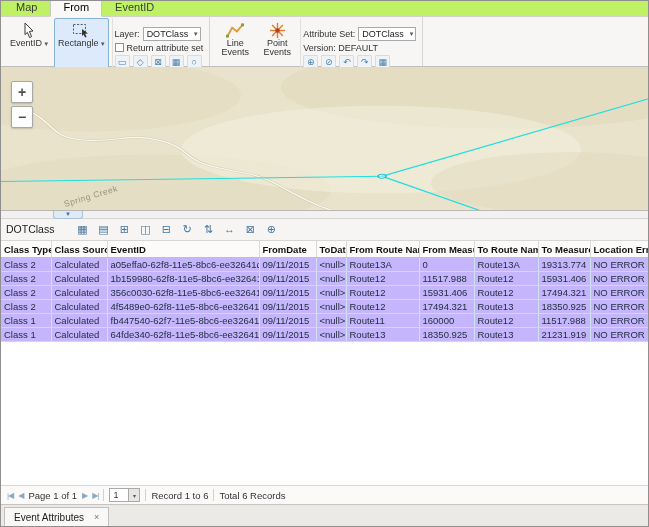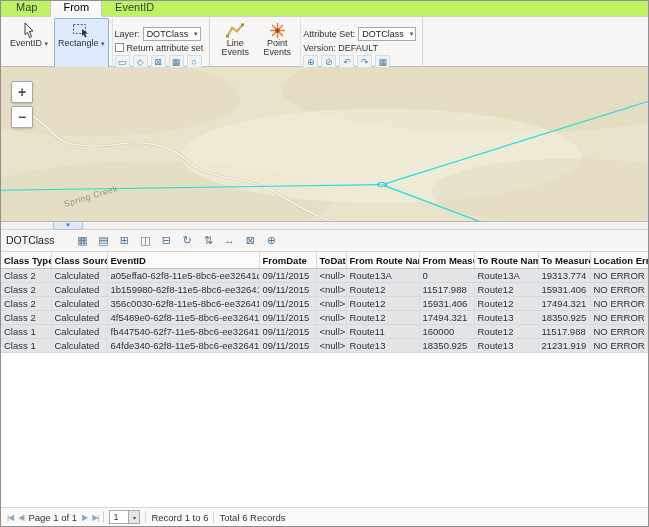--- a/index.html
+++ b/index.html
@@ -58,21 +58,21 @@
   .panel-title { font-size:10.5px; color:#222; margin-right:16px; }
   .tool-btn { width:18px; height:17px; display:flex; align-items:center; justify-content:center;
               font-size:11px; color:#48749c; }
   .table-wrap { background:#fff; flex:0 0 auto; }
   table { border-collapse:collapse; table-layout:fixed; width:647px; font-size:9.5px; }
   th { font-weight:bold; color:#111; text-align:left; padding:2px 3px; height:17px;
        border-right:1px solid #dcdad8; border-bottom:1px solid #c2c0be; background:#fcfbfa;
        white-space:nowrap; overflow:hidden; }
   td { color:#1d2b3a; padding:1px 3px; height:14px; border-right:1px solid #cfe0ef;
        border-bottom:1px solid #c8dcee; white-space:nowrap; overflow:hidden; }
-  tr.selected { background:#e5e5e5; }
+  tr.selected { background:#c4b5fd; }
   .panel-fill { flex:1; background:#fff; }
 
   .pagination { height:19px; display:flex; align-items:center; gap:5px; padding:0 6px;
                 font-size:9.5px; color:#333; background:#fbfaf9; border-top:1px solid #d8d6d4; }
   .pg-btn { color:#8aa9c4; font-size:8px; letter-spacing:-1px; }
   .pg-sep { width:1px; height:12px; background:#d2d2d2; }
   .spinner { display:flex; align-items:stretch; height:14px; }
   .spinner-value { width:20px; background:#fff; border:1px solid #a9a9a9; font-size:9px;
                    display:flex; align-items:center; padding-left:3px; }
   .spinner-btn { width:11px; border:1px solid #a9a9a9; border-left:none; background:#e8e6e4;
@@ -357,14 +357,20 @@
     <span class="spinner">
       <span class="spinner-value">1</span>
       <span class="spinner-btn">▾</span>
     </span>
     <span class="pg-sep"></span>
     <span>Record 1 to 6</span>
     <span class="pg-sep"></span>
     <span>Total 6 Records</span>
   </div>
 
+  <div class="footer">
+    <div class="footer-tab">
+      <span>Event Attributes</span>
+      <span class="footer-close">×</span>
+    </div>
+  </div>
 
 </div>
 
 </body></html>

